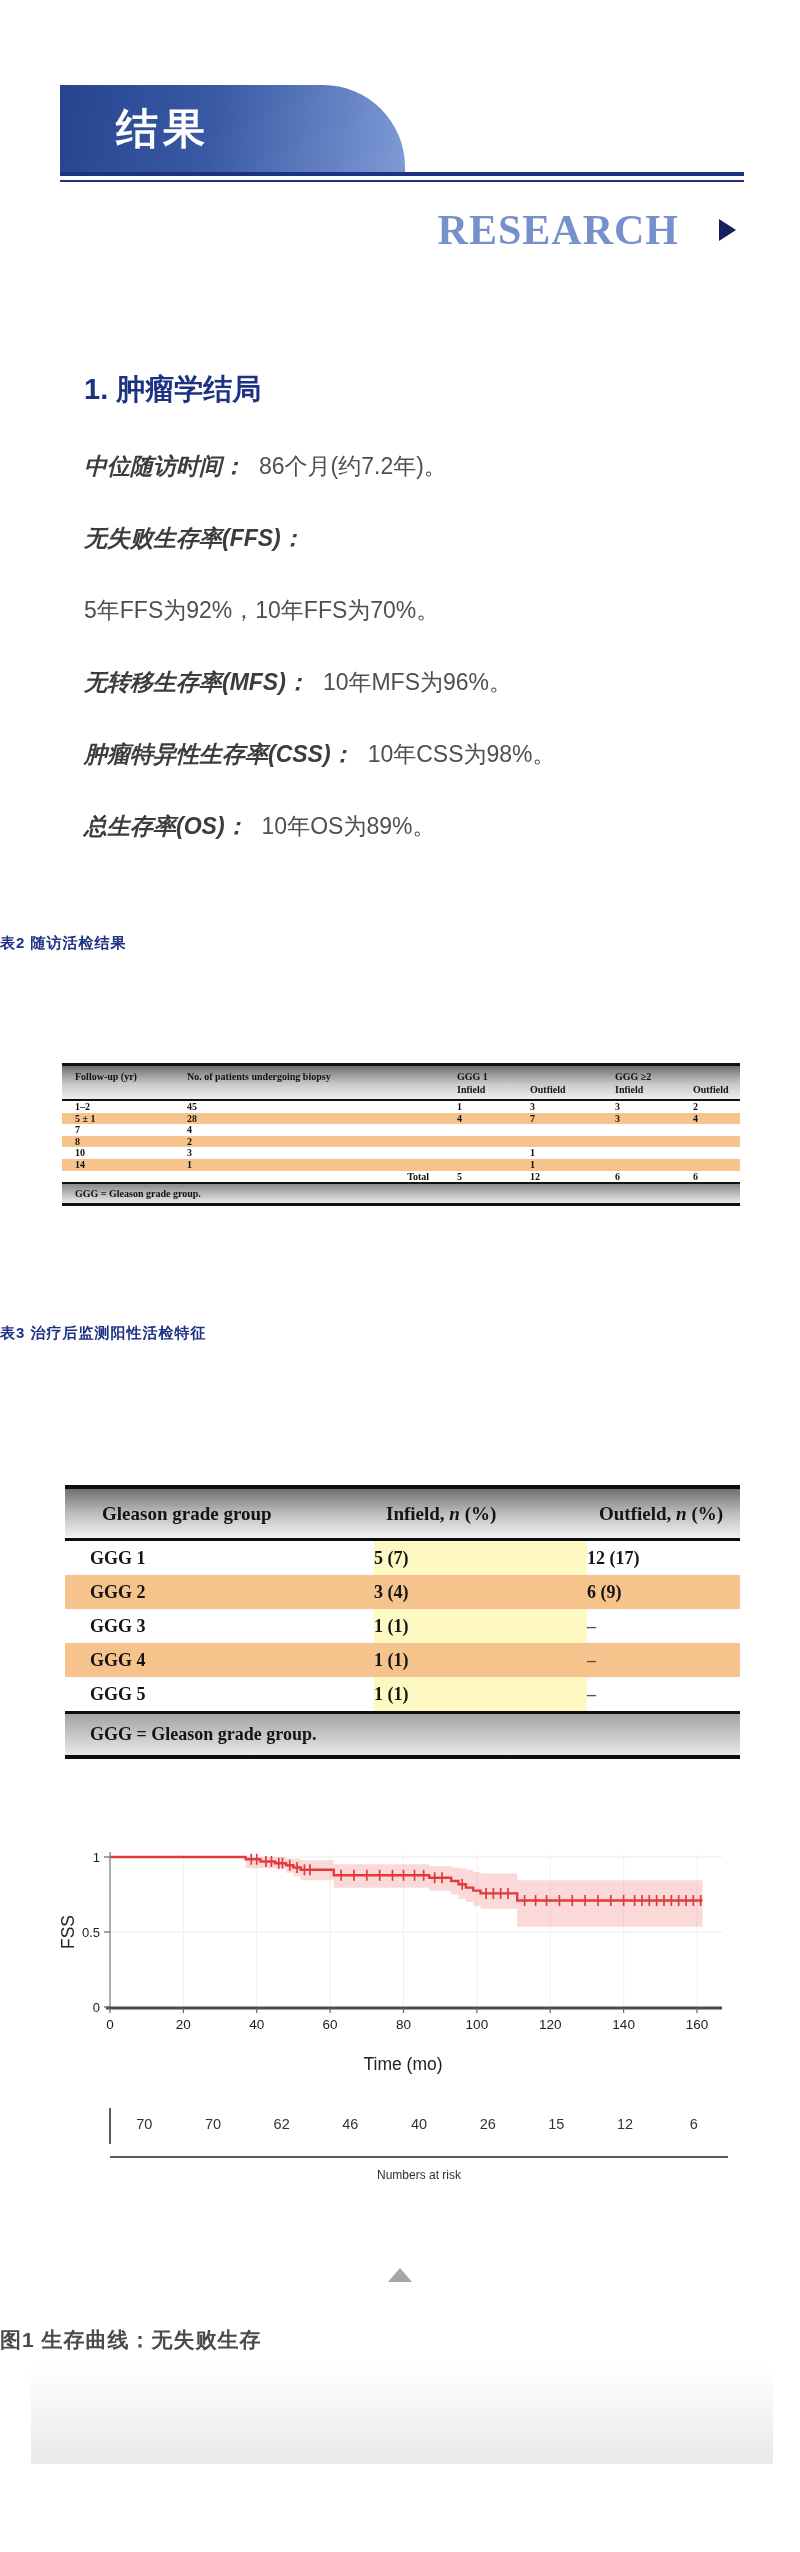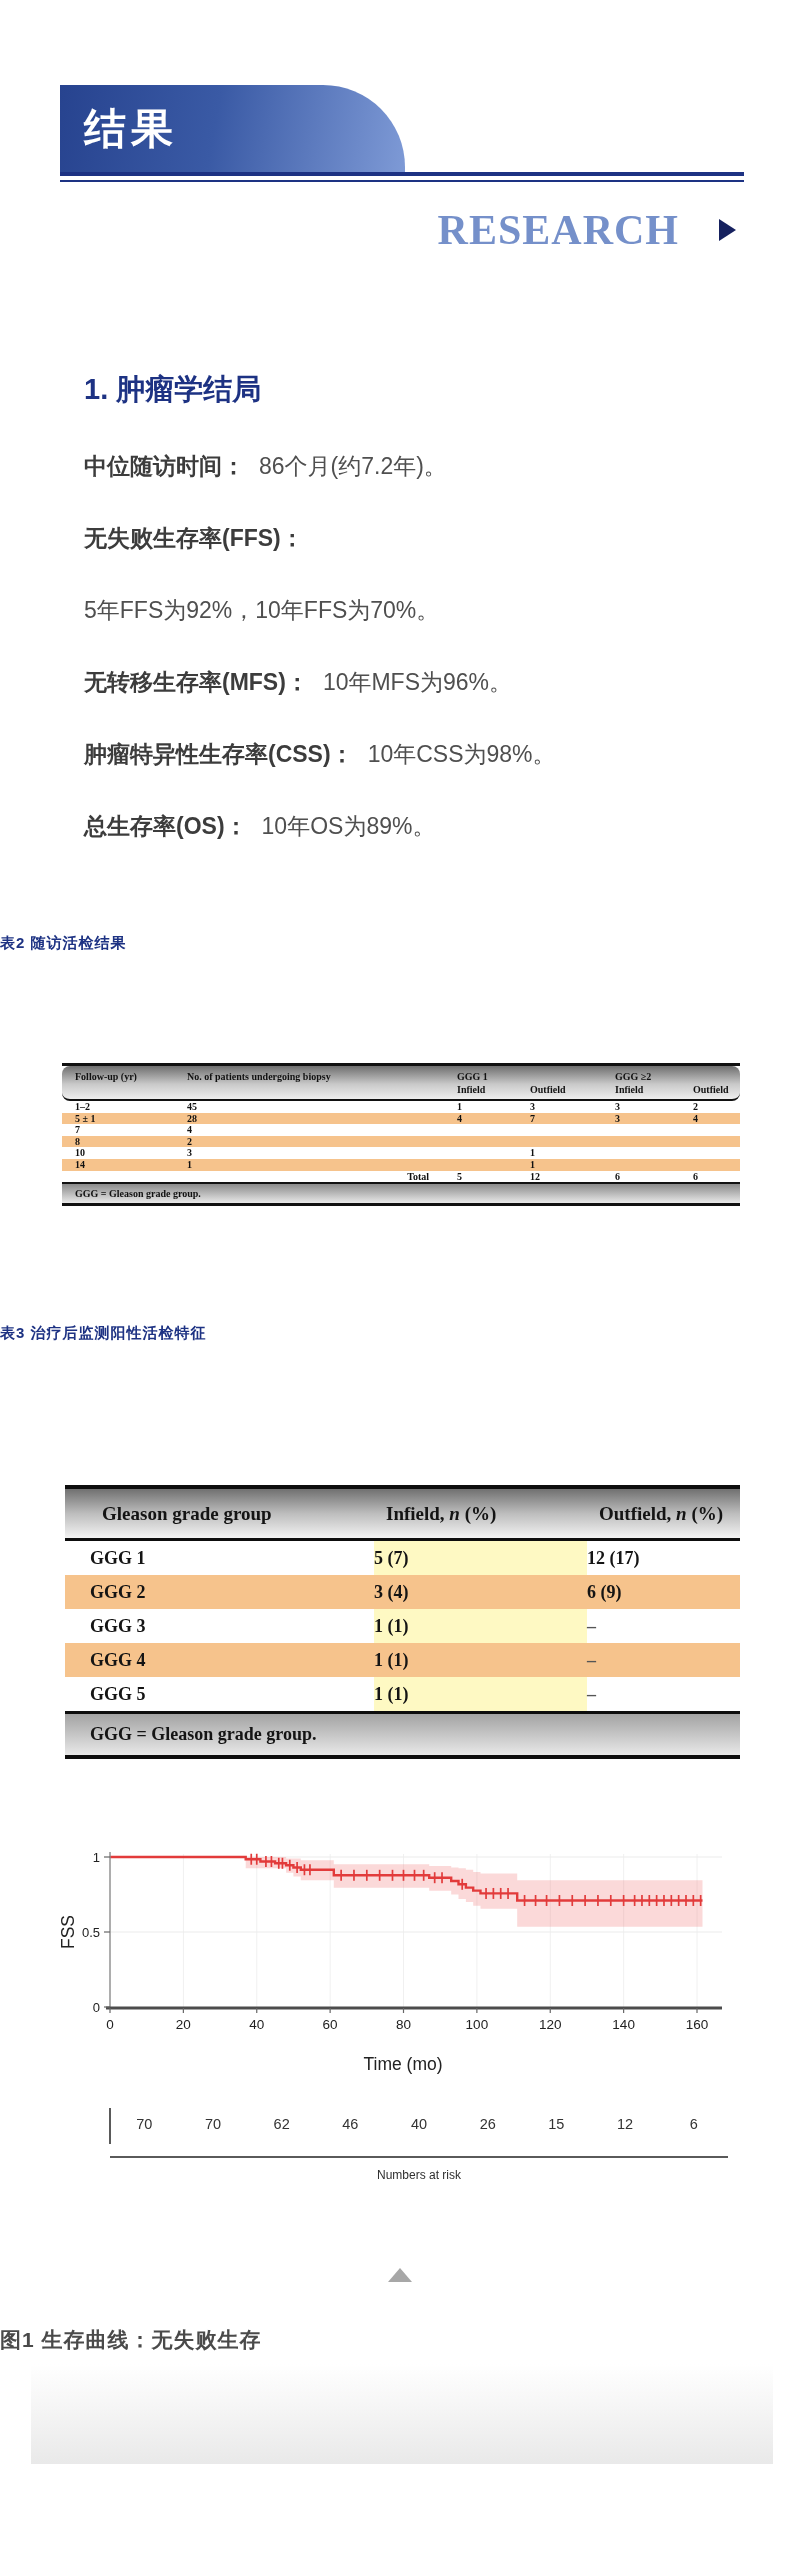--- a/index.html
+++ b/index.html
@@ -6,50 +6,49 @@
   html,body { background:#fff; }
   body {
     width: 800px; height: 2552px; position: relative; overflow: hidden;
     font-family: "Liberation Sans", sans-serif; color:#4a4a4a;
   }
   
   .banner {
     margin: 85px 0 0 60px; width: 345px; height: 87px;
     border-radius: 0 82px 0 0;
     background: linear-gradient(100deg, #27438f 0%, #3a5aa5 45%, #7e9ad6 100%);
-    display: flex; align-items: center; padding-left: 24px;
+    display: flex; align-items: center; padding-left: 56px;
   }
   .banner-title { color:#fff; font-size: 42px; font-weight: bold; letter-spacing: 5px; }
   .rule-wrap { margin-left: 60px; width: 684px; }
   .rule1 { border-top: 4px solid #1d3283; }
   .rule2 { border-top: 2px solid #1d3283; margin-top: 4px; }
   
   .research { margin-top: 24px; padding-right: 64px; display: flex; justify-content: flex-end; align-items: center; gap: 40px; }
   .research-word { font-family: "Liberation Serif", serif; font-weight: bold; font-size: 42px; letter-spacing: 1px; color: #7590ca; }
   .research-tri { width:0; height:0; border-left: 17px solid #16215f; border-top: 11px solid transparent; border-bottom: 11px solid transparent; }
   
   .content { margin-left: 84px; margin-right: 40px; }
   .sec-title { margin-top: 116px; font-size: 29px; font-weight: bold; color: #1d3283; }
   .para { margin-top: 40px; font-size: 23px; line-height: 32px; color: #4f4f4f; }
-  .p-label { font-weight: bold; color: #3c3c3c; margin-right: 14px; }
+  .p-label { font-weight: bold; color: #3c3c3c; margin-right: 14px; font-style: italic; }
   
   .tbl-title { margin-top: 92px; font-size: 15px; font-weight: bold; color: #1d3283; letter-spacing: 1px; }
   .tbl-title.t3 { margin-top: 118px; }
   
   .table2 {
     margin: 110px 0 0 62px; width: 678px;
     border-top: 3px solid #111; border-bottom: 3px solid #111;
     font-family: "Liberation Serif", serif; color: #111;
   }
   .t2-head {
     display: grid; grid-template-columns: 112px 270px 73px 85px 78px 1fr;
     padding: 4px 0 3px 13px; font-size: 10px; font-weight: bold; line-height: 13px;
     background: linear-gradient(180deg, #6e6e6e 0%, #c9c9c9 55%, #efefef 100%);
     border-bottom: 2.5px solid #111;
-    border-radius: 8px;
   }
   .t2-row { display: grid; grid-template-columns: 112px 270px 73px 85px 78px 1fr; padding-left: 13px; font-size: 10px; font-weight: bold; line-height: 11.6px; }
   .t2-row.orange { background: #f6c38c; }
   .t2-cell.ta-r { text-align: right; padding-right: 28px; }
   .t2-foot {
     border-top: 2.5px solid #111; padding: 4px 0 4px 13px; font-size: 10px; font-weight: bold;
     background: linear-gradient(180deg, #8a8a8a, #e9e9e9);
   }
   
   .table3 {

